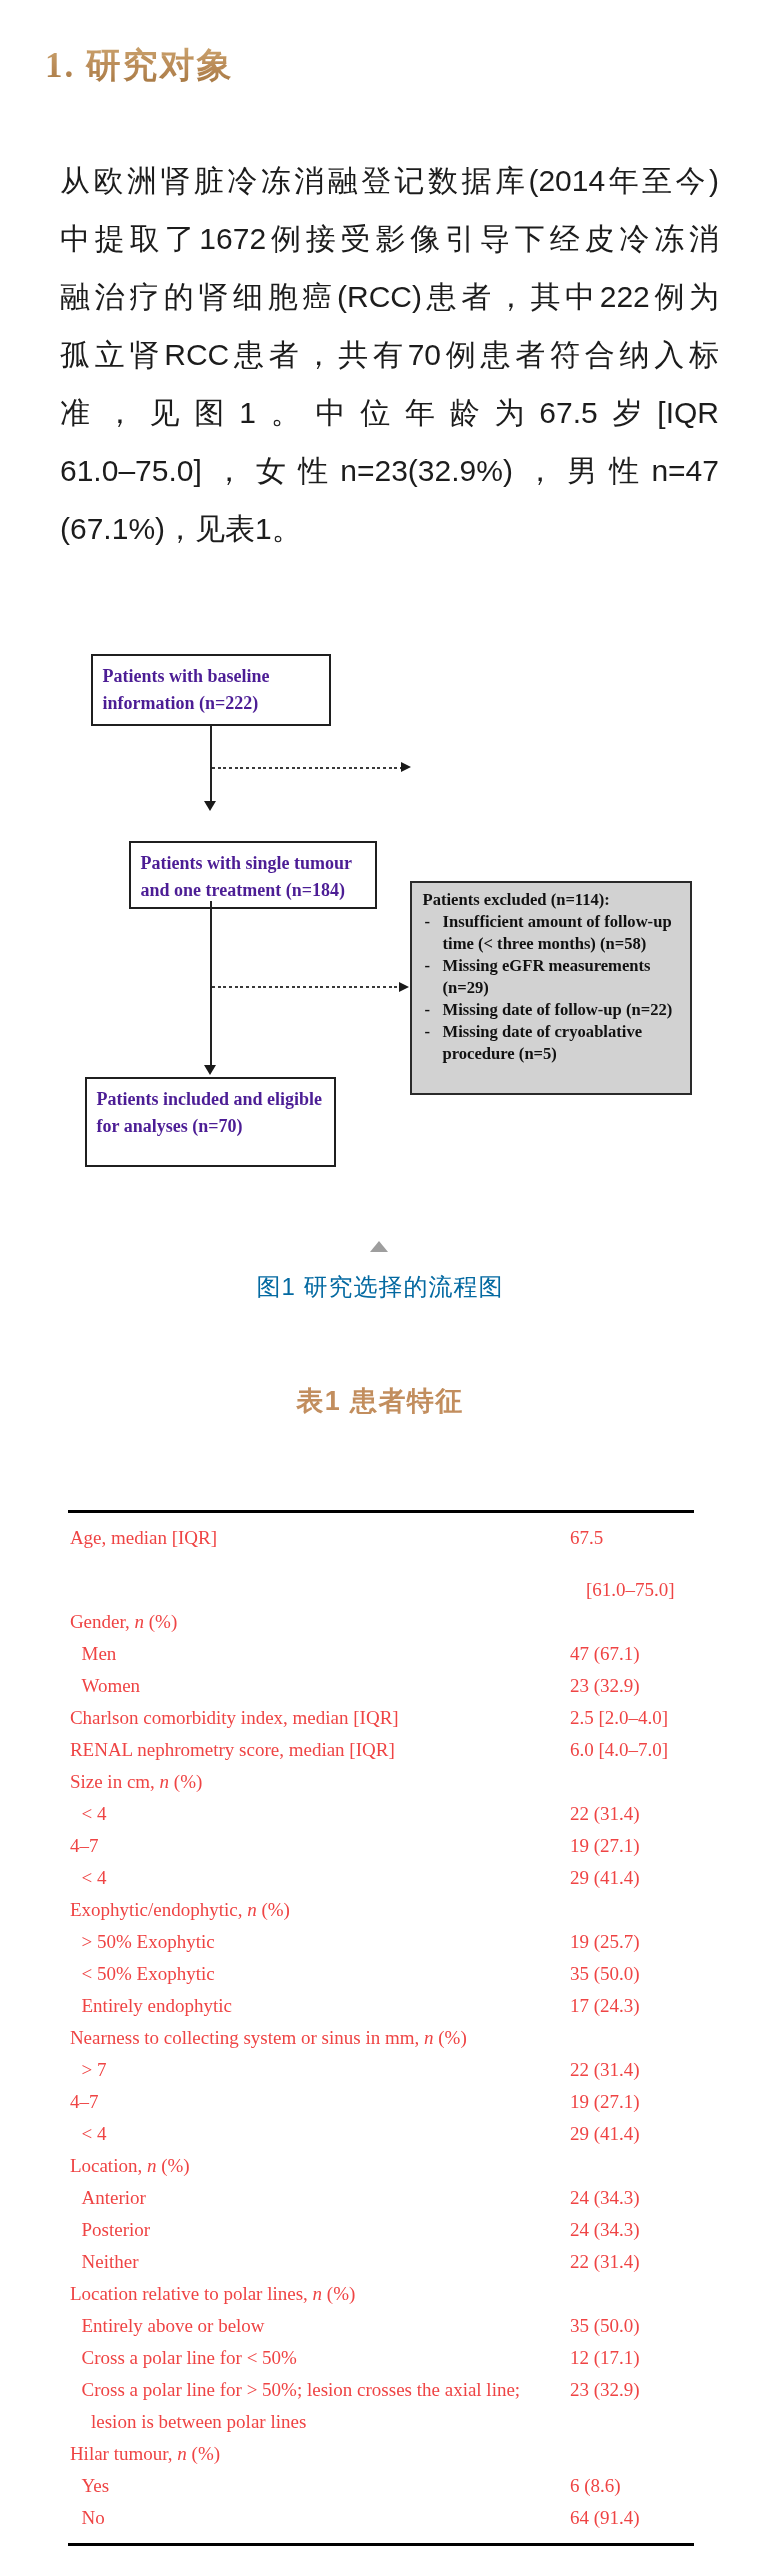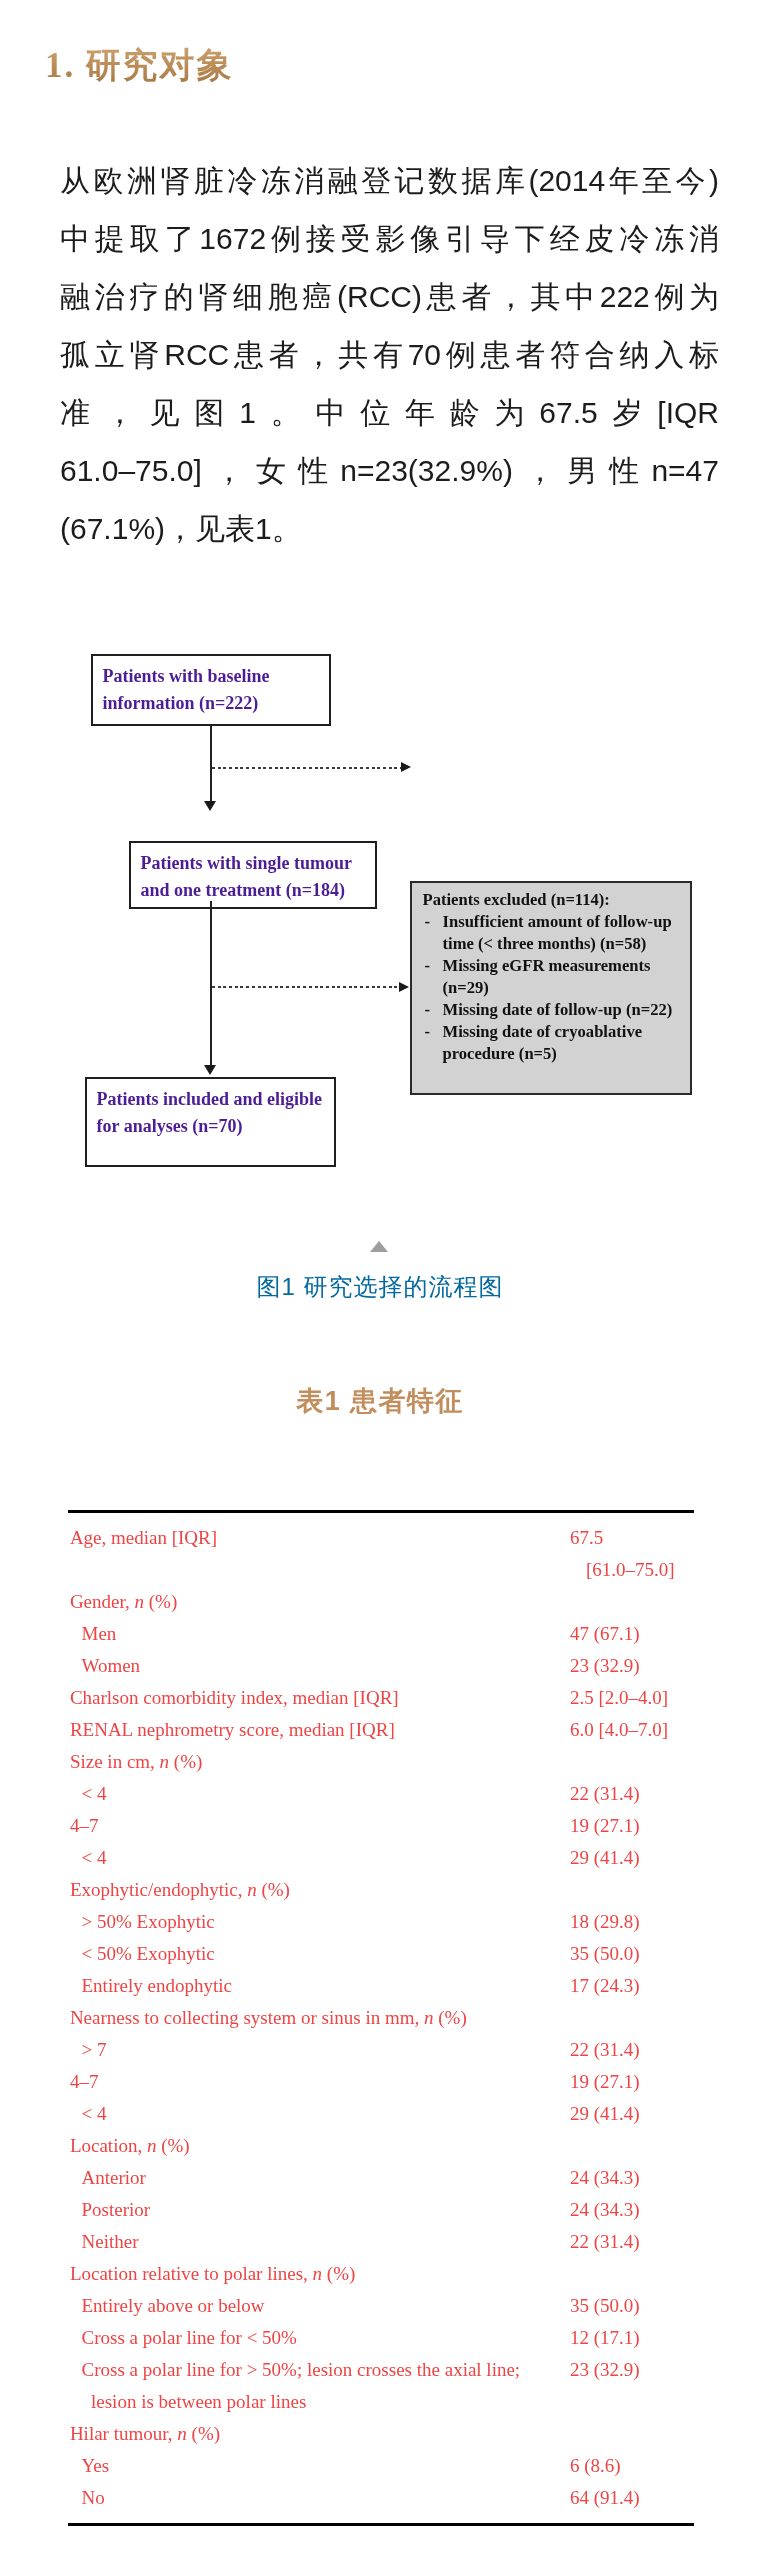--- a/index.html
+++ b/index.html
@@ -133,21 +133,21 @@
     padding: 8.6px 0 9.5px 0;
     font-family: "Liberation Serif", serif;
     font-size: 19px;
     line-height: 32px;
     color: #ef4444;
   }
   .trow { display: flex; align-items: flex-start; }
   .tlabel { flex: 1 1 auto; padding-left: 1.9px; }
   .tlabel.ind { padding-left: 23px; text-indent: -9.5px; }
   .tvalue { flex: 0 0 124px; width: 124px; }
-  .tvalue2 { padding-left: 16px; }
+  .tvalue2 { padding-left: 16px; margin-top: 20px; }
 </style>
 </head>
 <body>
 
 <div class="page">
 
   <h1 class="heading">1. 研究对象</h1>
 
   <div class="para" id="para">
       <div class="para-line">从欧洲肾脏冷冻消融登记数据库(2014年至今)</div>
@@ -234,21 +234,21 @@
       <div class="trow">
         <div class="tlabel ind">&lt; 4</div>
         <div class="tvalue">29 (41.4)</div>
       </div>
       <div class="trow">
         <div class="tlabel">Exophytic/endophytic, <i>n</i> (%)</div>
         <div class="tvalue"></div>
       </div>
       <div class="trow">
         <div class="tlabel ind">&gt; 50% Exophytic</div>
-        <div class="tvalue">18 (29.8)</div>
+        <div class="tvalue">19 (25.7)</div>
       </div>
       <div class="trow">
         <div class="tlabel ind">&lt; 50% Exophytic</div>
         <div class="tvalue">35 (50.0)</div>
       </div>
       <div class="trow">
         <div class="tlabel ind">Entirely endophytic</div>
         <div class="tvalue">17 (24.3)</div>
       </div>
       <div class="trow">

